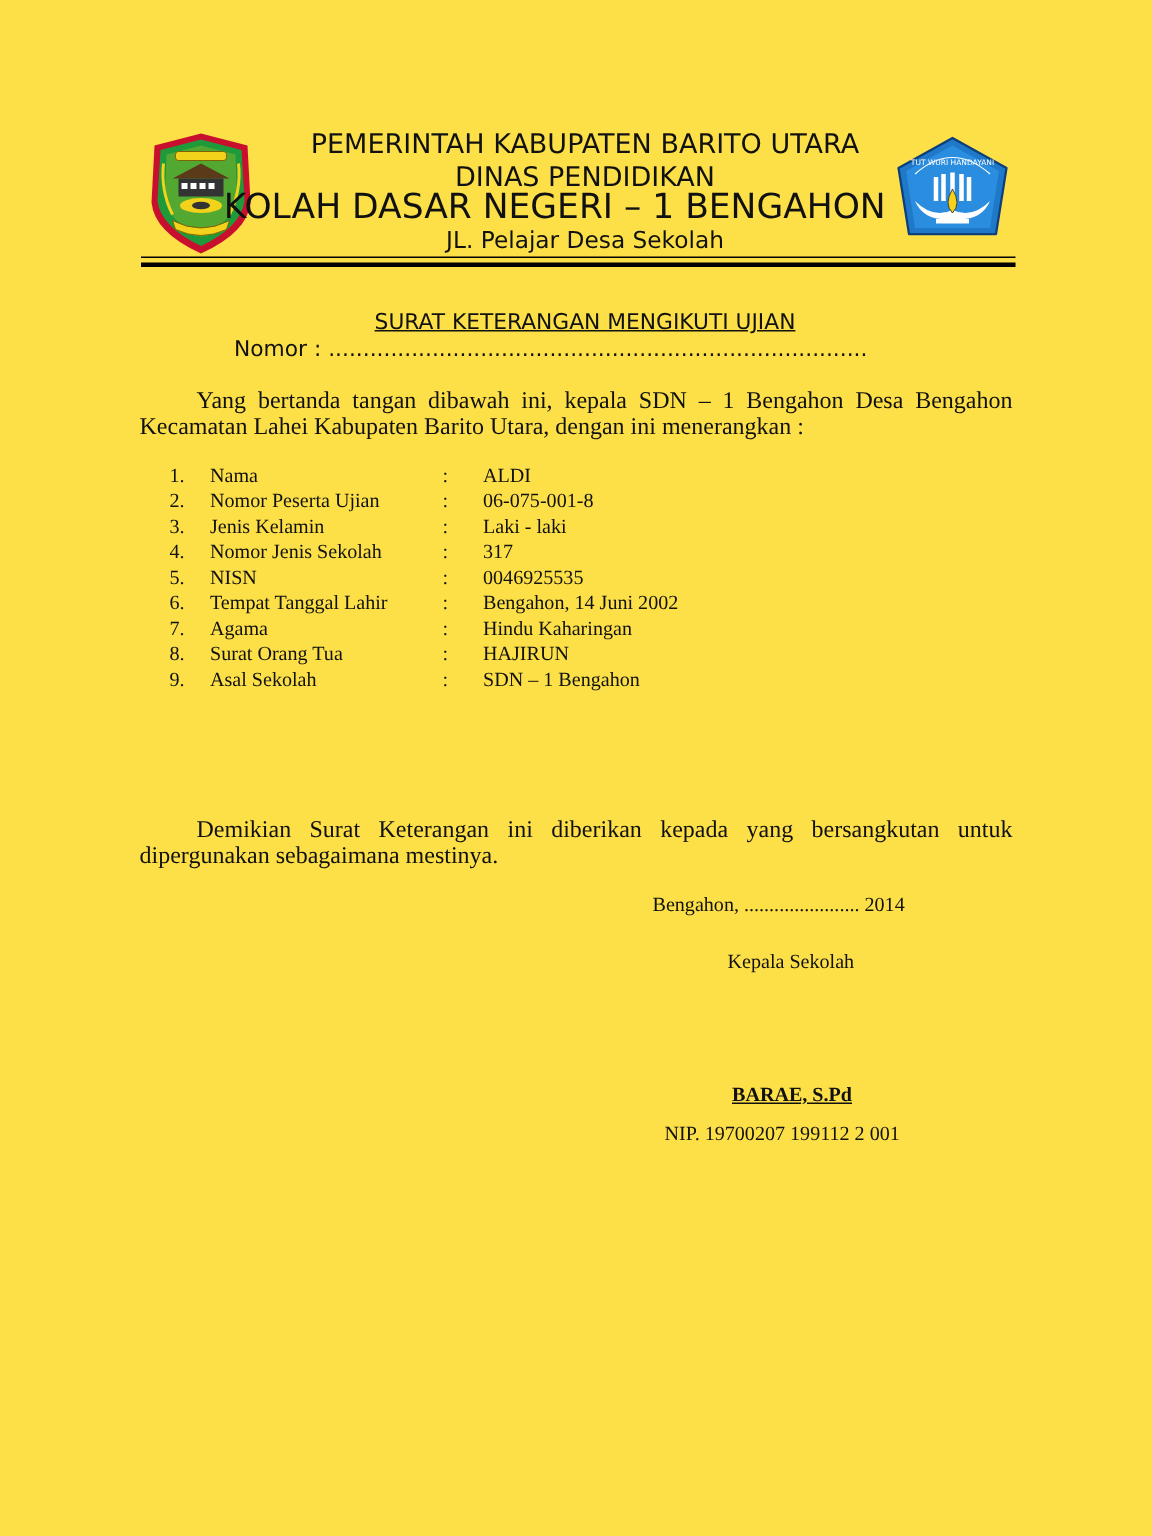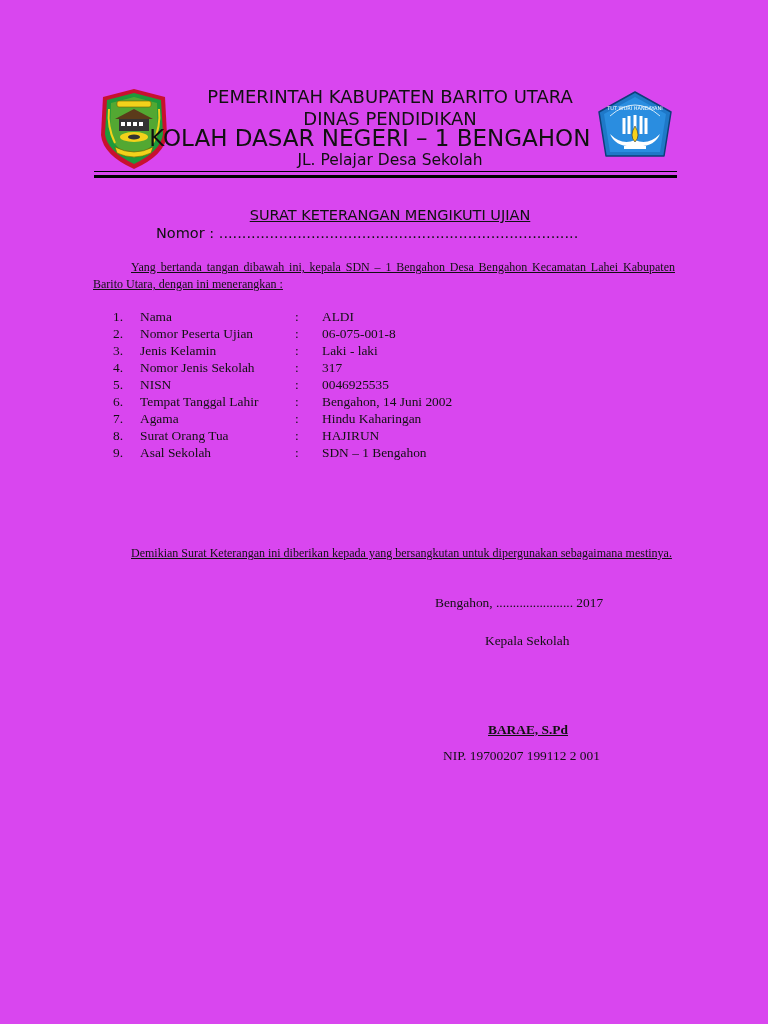--- a/index.html
+++ b/index.html
@@ -1,33 +1,33 @@
 <!DOCTYPE html>
 <html><head>
 <meta charset="utf-8">
 <style>
   html, body { margin:0; padding:0; background:#ffffff; }
   body { width:768px; height:1024px; position:relative; overflow:hidden; }
-  .page { position:absolute; left:0; top:0; width:768px; height:1024px; background:#d946ef; }
+  .page { position:absolute; left:0; top:0; width:768px; height:1024px; background:#fde047; }
   .sans { font-family:"DejaVu Sans", sans-serif; color:#111;text-align:center; }
   .serif { font-family:"Liberation Serif", serif; color:#111; }
   .abs { position:absolute; }
   .center { text-align:center; }
   .kop1 { left:100px; width:580px; top:86px; font-size:18px; line-height:22px; }
   .kop2 { left:100px; width:580px; top:108px; font-size:18px; line-height:22px; }
   .kop3 { left:150px; width:450px; top:124px; font-size:23px; line-height:28px; white-space:nowrap; overflow:hidden; text-align:left; }
   .kop3 span { display:inline-block; margin-left:-30px; }
   .kop4 { left:100px; width:580px; top:150px; font-size:15.5px; line-height:20px; }
   .line-thick { left:94px; width:583px; top:175px; height:3px; background:#000; }
   .line-thin { left:94px; width:583px; top:171px; height:1px; background:#000; }
   .logo-left { left:99px; top:87px; width:70px; height:84px; }
   .logo-right { left:596px; top:90px; width:78px; height:76px; }
   .title { left:140px; width:500px; top:206px; font-size:14.5px; text-decoration:underline; line-height:18px; }
   .nomor { left:156px; top:224px; font-size:14.5px; line-height:18px; white-space:nowrap; }
-  .para { left:93px; width:582px; font-size:12px; line-height:17px; text-align:justify;text-decoration:underline; }
+  .para { left:93px; width:582px; font-size:16px; line-height:17px; text-align:justify; }
   .para .indent { display:inline-block; width:38px; }
   .items { left:113px; top:308px; font-size:13.4px; line-height:17px; }
   .row { height:17px; position:relative; width:400px; }
   .row span { position:absolute; top:0; white-space:nowrap; }
   .n { left:0; }
   .lbl { left:27px; }
   .col { left:182px; }
   .val { left:209px; }
   .sig { font-size:13.4px; line-height:17px; white-space:nowrap; }
   .bold-u { font-weight:bold; text-decoration:underline; }
@@ -134,18 +134,18 @@
         <span class="n">9.</span>
         <span class="lbl">Asal Sekolah</span>
         <span class="col">:</span>
         <span class="val">SDN – 1 Bengahon</span>
       </div>
   </div>
 
 
   <div class="abs serif para" style="top:545px;"><span class="indent"></span><span>Demikian Surat Keterangan ini diberikan kepada yang bersangkutan untuk dipergunakan sebagaimana mestinya.</span></div>
 
-  <div class="abs serif sig" style="left:435px; top:594px;">Bengahon, ....................... 2017</div>
+  <div class="abs serif sig" style="left:435px; top:594px;">Bengahon, ....................... 2014</div>
   <div class="abs serif sig" style="left:485px; top:632px;">Kepala Sekolah</div>
   <div class="abs serif sig bold-u" style="left:488px; top:721px;">BARAE, S.Pd</div>
   <div class="abs serif sig" style="left:443px; top:747px;">NIP. 19700207 199112 2 001</div>
 
 </div>
 
 </body></html>

